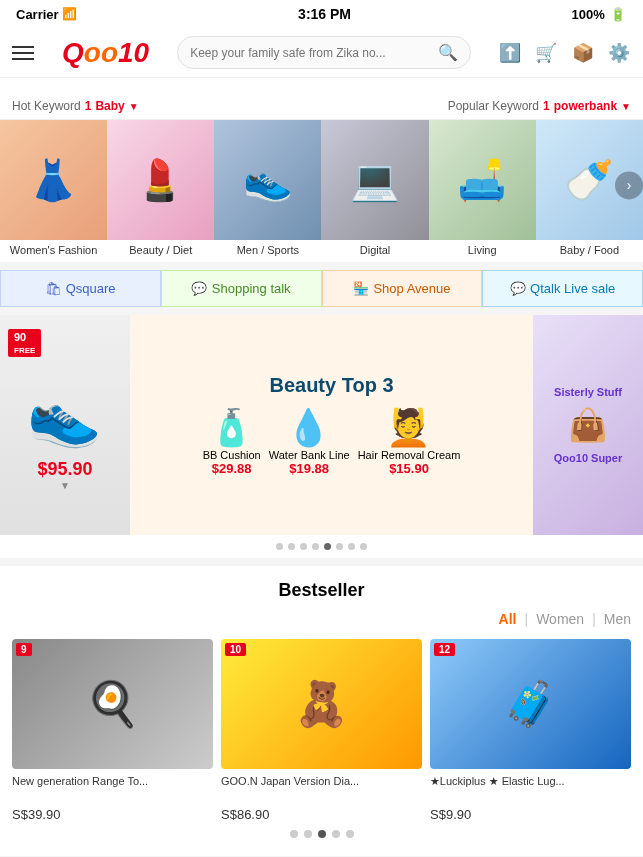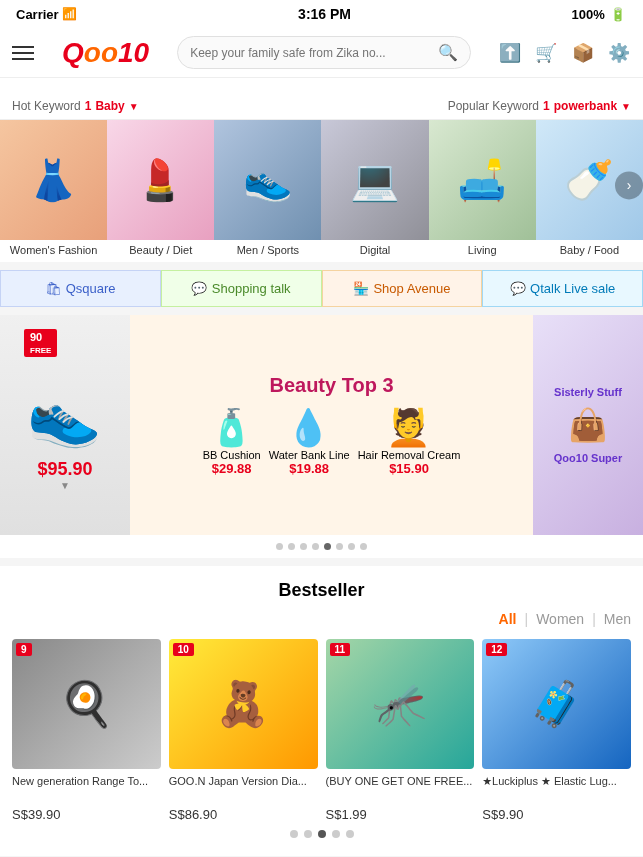--- a/index.html
+++ b/index.html
@@ -45,24 +45,24 @@
     .nav-tab-qsquare { background: #e8f0fe; color: #3a5fc8; border: 1px solid #c5d3f5; }
     .nav-tab-shopping { background: #f0ffe8; color: #4a8a2a; border: 1px solid #c5f0a0; }
     .nav-tab-avenue { background: #fff3e8; color: #c85a00; border: 1px solid #f5d3a0; }
     .nav-tab-qtalk { background: #e8f8ff; color: #007ab8; border: 1px solid #a0d8f5; }
 
     
     .carousel { background: white; position: relative; margin-bottom: 8px; overflow: hidden; }
     .carousel-inner { display: flex; }
     .banner-slide { flex: 0 0 100%; display: flex; height: 220px; }
     .banner-left { width: 130px; flex-shrink: 0; background: #e8e8e8; display: flex; flex-direction: column; justify-content: center; align-items: center; padding: 10px; position: relative; overflow: hidden; }
-    .banner-price-tag { background: #e8001c; color: white; font-size: 11px; font-weight: bold; padding: 2px 6px; border-radius: 2px; position: absolute; top: 14px; left: 24px; }
+    .banner-price-tag { background: #e8001c; color: white; font-size: 11px; font-weight: bold; padding: 2px 6px; border-radius: 2px; position: absolute; top: 14px; left: 8px; }
     .banner-price-val { color: #e8001c; font-size: 18px; font-weight: 900; margin-top: 8px; }
     .banner-center { flex: 1; background: #fff5e8; display: flex; flex-direction: column; align-items: center; justify-content: center; padding: 10px; }
-    .banner-title { font-size: 20px; font-weight: 900; color: #be185d; margin-bottom: 10px; }
+    .banner-title { font-size: 20px; font-weight: 900; color: #0c4a6e; margin-bottom: 10px; }
     .banner-products { display: flex; gap: 8px; align-items: flex-end; }
     .banner-product { text-align: center; font-size: 11px; }
     .banner-product-price { color: #e8001c; font-size: 13px; font-weight: 900; }
     .banner-right { width: 110px; flex-shrink: 0; background: #f0e8ff; display: flex; flex-direction: column; justify-content: center; align-items: center; padding: 8px; overflow: hidden; }
     .carousel-dots { display: flex; justify-content: center; gap: 5px; padding: 8px; background: white; }
     .dot { width: 7px; height: 7px; border-radius: 50%; background: #ccc; }
     .dot.active { background: #666; }
 
     
     .bestseller { background: white; padding: 14px 12px 10px; margin-bottom: 8px; }
@@ -277,28 +277,20 @@
     </div>
     <div class="product-card">
       <div class="product-img prod-goon">
         <span class="product-badge">10</span>
         <span style="font-size:44px;">🧸</span>
       </div>
       <div class="product-title">GOO.N Japan Version Dia...</div>
       <div class="product-price">S$86.90</div>
     </div>
     <div class="product-card">
-      <div class="product-img prod-mosquito">
-        <span class="product-badge">11</span>
-        <span style="font-size:44px;">🦟</span>
-      </div>
-      <div class="product-title">(BUY ONE GET ONE FREE...</div>
-      <div class="product-price">S$1.99</div>
-    </div>
-    <div class="product-card">
       <div class="product-img prod-luggage">
         <span class="product-badge">12</span>
         <span style="font-size:44px;">🧳</span>
       </div>
       <div class="product-title">★Luckiplus ★ Elastic Lug...</div>
       <div class="product-price">S$9.90</div>
     </div>
   </div>
 
   <div class="page-dots">

